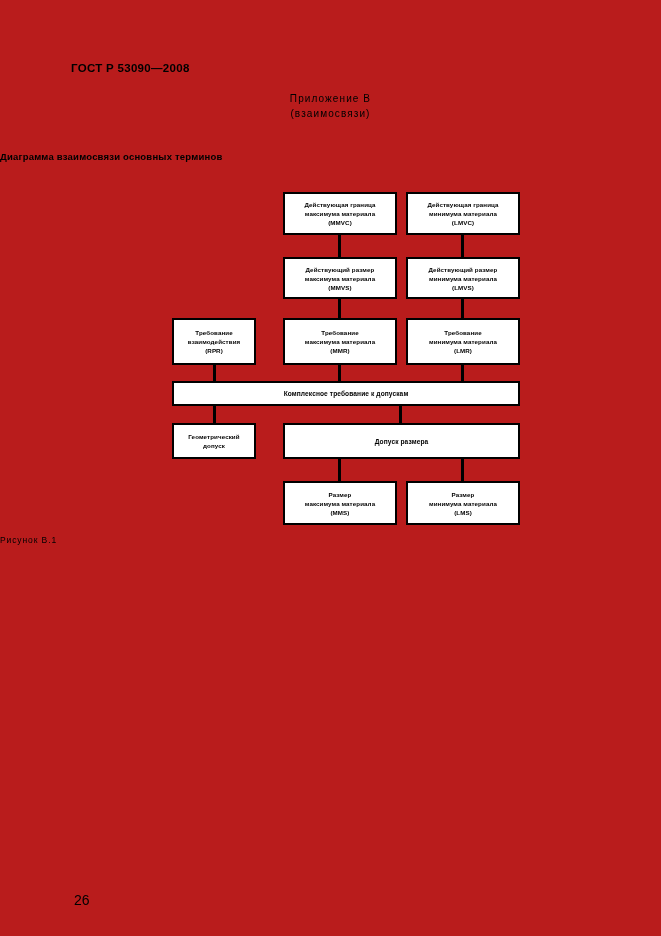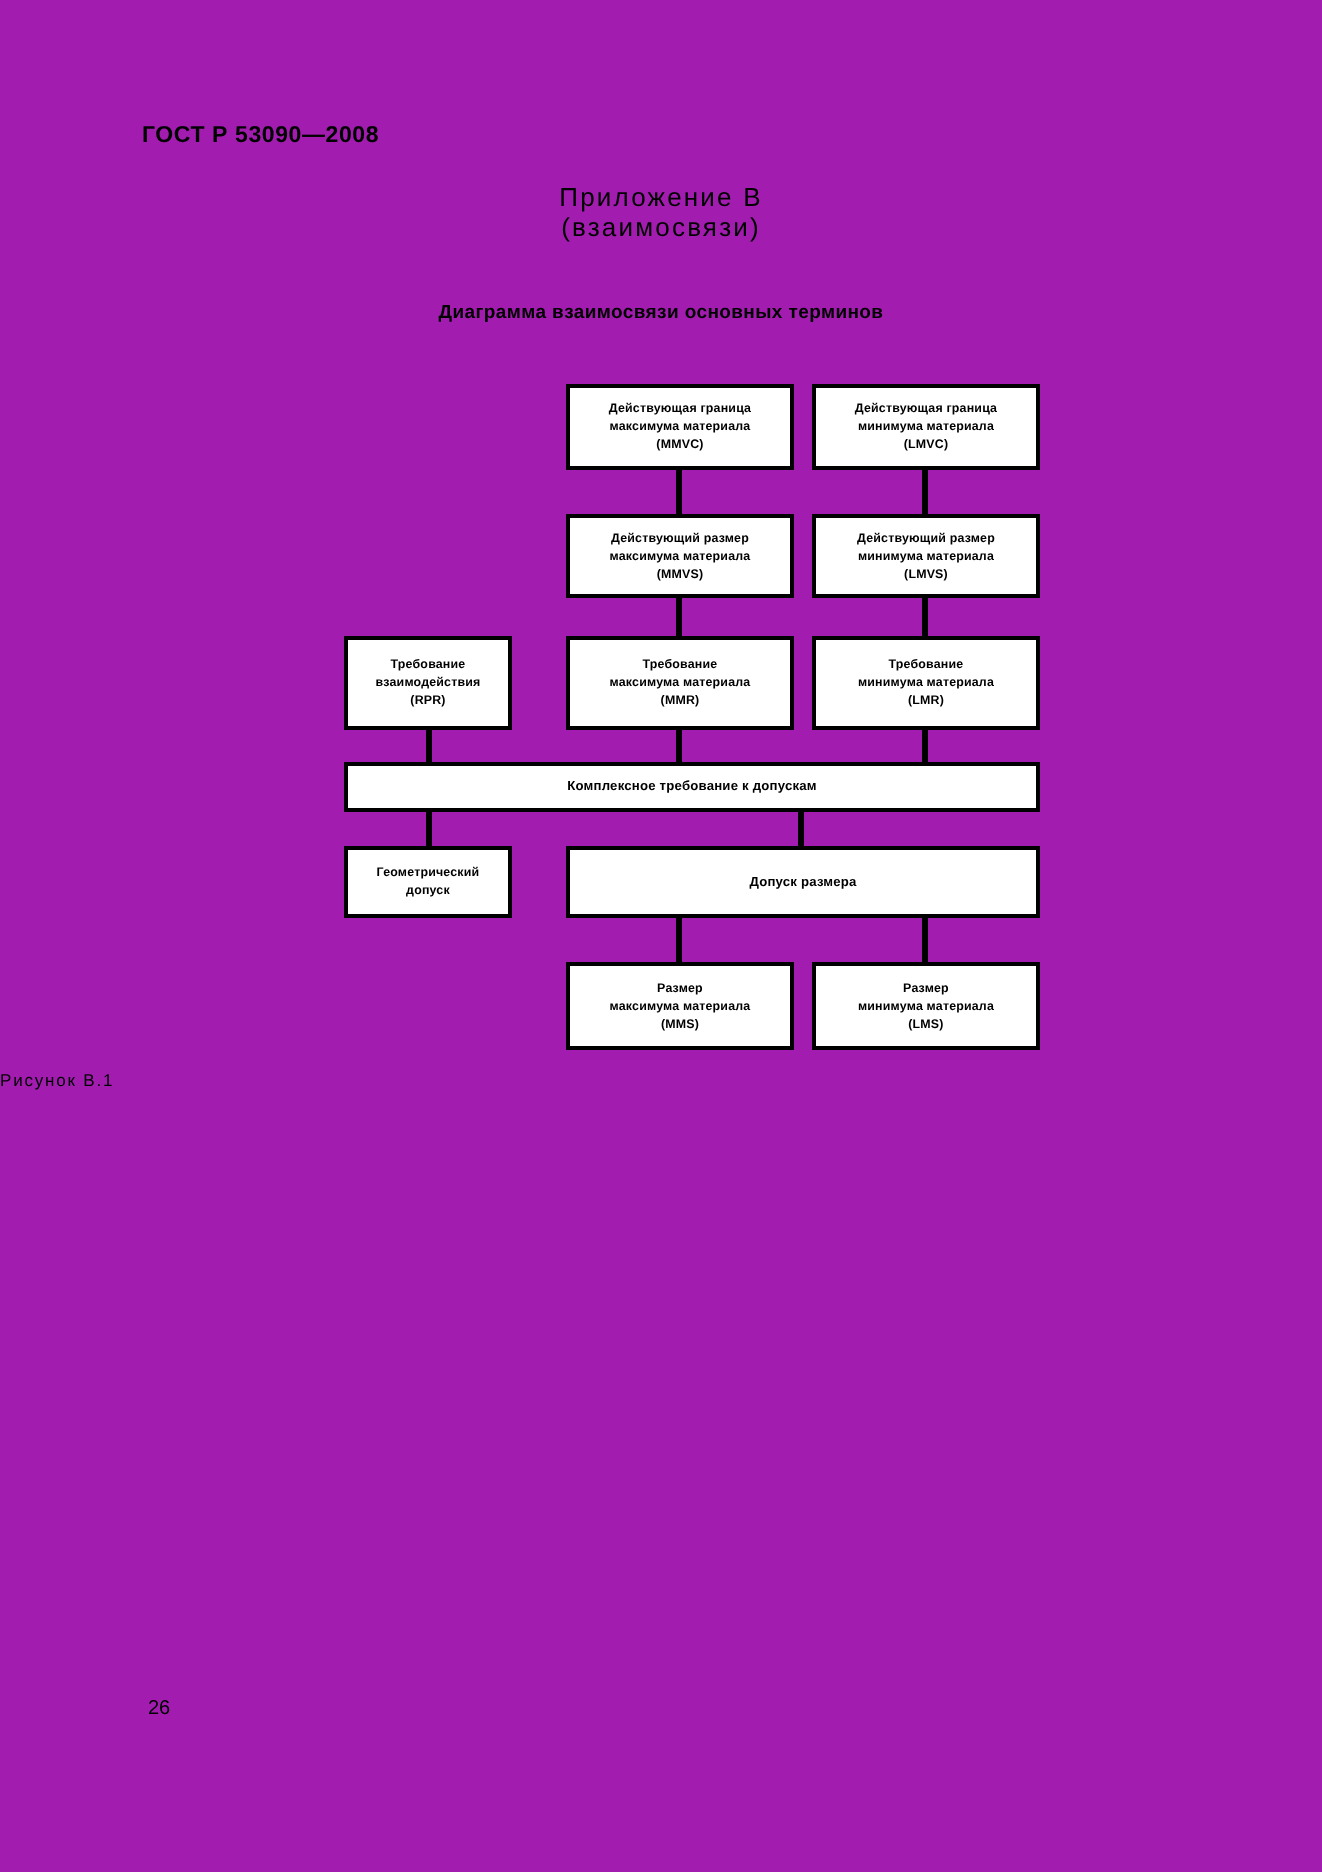--- a/index.html
+++ b/index.html
@@ -8,72 +8,72 @@
     background: #ffffff;
   }
   body {
     font-family: "Liberation Sans", sans-serif;
     color: #000000;
   }
   #page {
     position: relative;
     width: 661px;
     height: 936px;
-    background: #a21caf;
+    background: #b91c1c;
     overflow: hidden;
   }
 
   
   .std-header {
     position: absolute;
     left: 71px;
     top: 62px;
     font-size: 11.5px;
     font-weight: bold;
     letter-spacing: 0.3px;
     white-space: nowrap;
   }
 
   .annex-block {
     position: absolute;
     left: 0;
     top: 91px;
     width: 661px;
     text-align: center;
-    font-size: 13px;
+    font-size: 10px;
     letter-spacing: 1.1px;
     line-height: 15px;
   }
 
   .fig-title {
     position: absolute;
     left: 0;
     top: 151px;
     width: 661px;
-    text-align: center;
+    text-align: left;
     font-size: 9.5px;
     font-weight: bold;
     letter-spacing: 0.2px;
   }
 
   .fig-caption {
     position: absolute;
     left: 0;
     top: 535px;
     width: 661px;
     text-align: left;
     font-size: 8.5px;
     letter-spacing: 0.9px;
   }
 
   .page-number {
     position: absolute;
     left: 74px;
-    top: 849px;
-    font-size: 10px;
+    top: 892px;
+    font-size: 14px;
     text-align: right;
   }
 
   
   #diagram {
     position: absolute;
     left: 0;
     top: 0;
     width: 661px;
     height: 936px;

